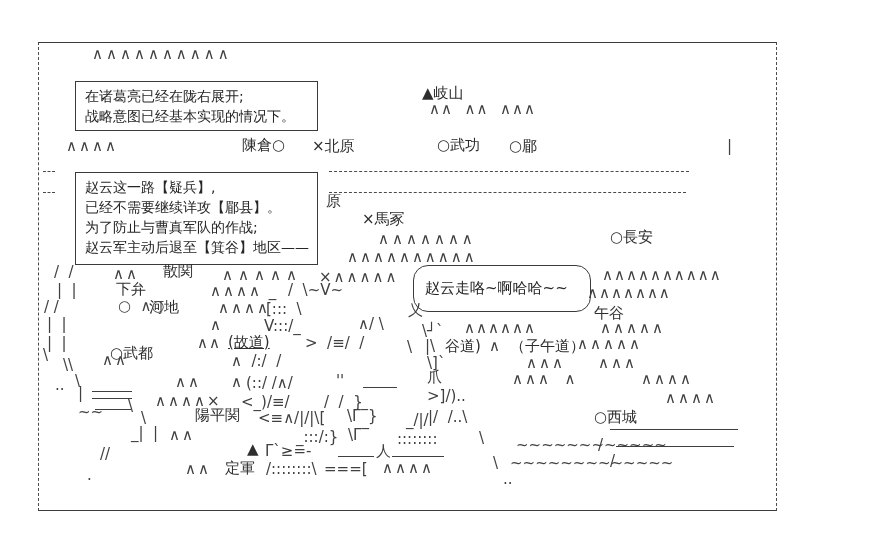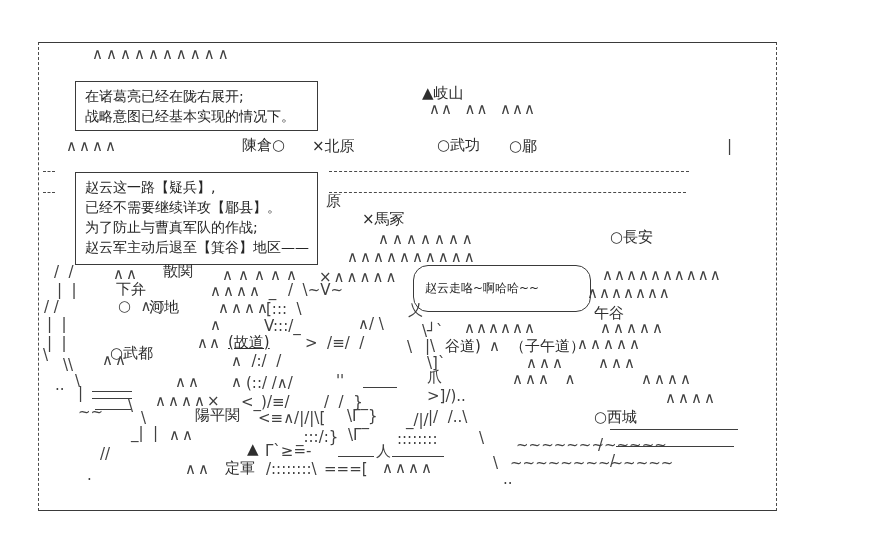--- a/index.html
+++ b/index.html
@@ -13,21 +13,21 @@
   .lbl{font-size:15px;color:#2e2e2e;}
   .art{font-size:15px;color:#404040;}
   .dline{position:absolute;border-top:1.4px dashed #4a4a4a;height:0;}
   .sline{position:absolute;border-top:1.4px solid #3f3f3f;height:0;}
   .infobox{position:absolute;border:1.4px solid #3a3a3a;background:#fff;
            font-size:14px;color:#262626;padding:4px 9px;box-sizing:border-box;}
   .infobox .bl{line-height:20px;white-space:pre;}
   #bubble{position:absolute;left:413px;top:265px;width:178px;height:47px;
           border:1.4px solid #3a3a3a;border-radius:15px;background:#fff;
           display:flex;align-items:center;padding-left:11px;box-sizing:border-box;
-          font-size:12px;color:#262626;white-space:pre;}
+          font-size:15px;color:#262626;white-space:pre;}
 </style>
 </head>
 <body>
 
 <div id="stage">
 
   <div id="frame"></div>
 
   <div class="infobox" style="left:75px;top:81px;width:243px;height:50px;">
     <div class="bl">在诸葛亮已经在陇右展开;</div>

